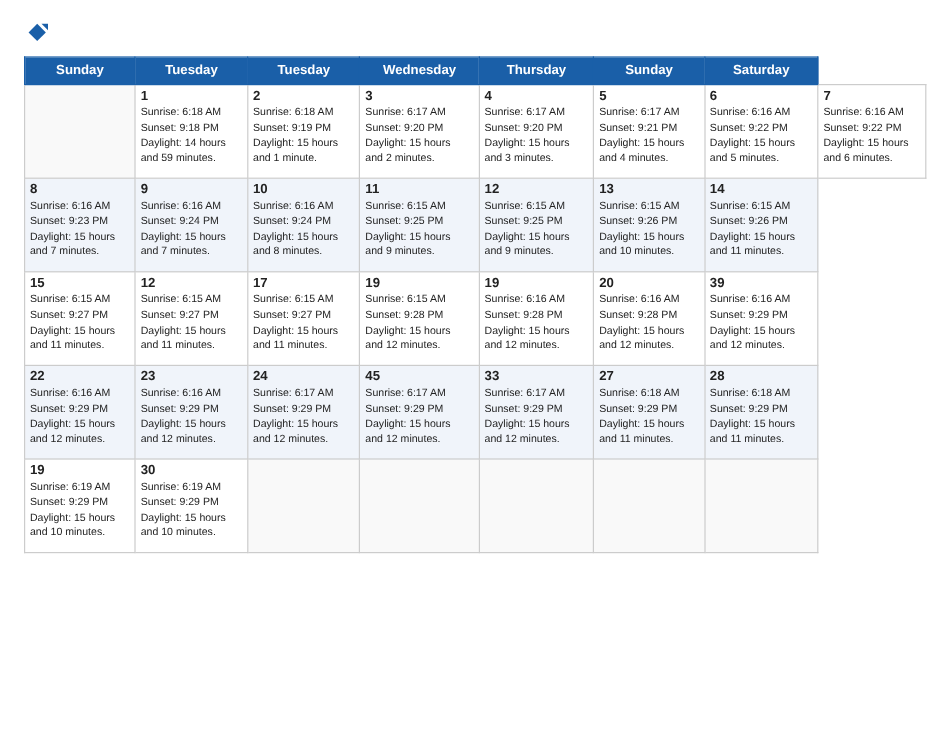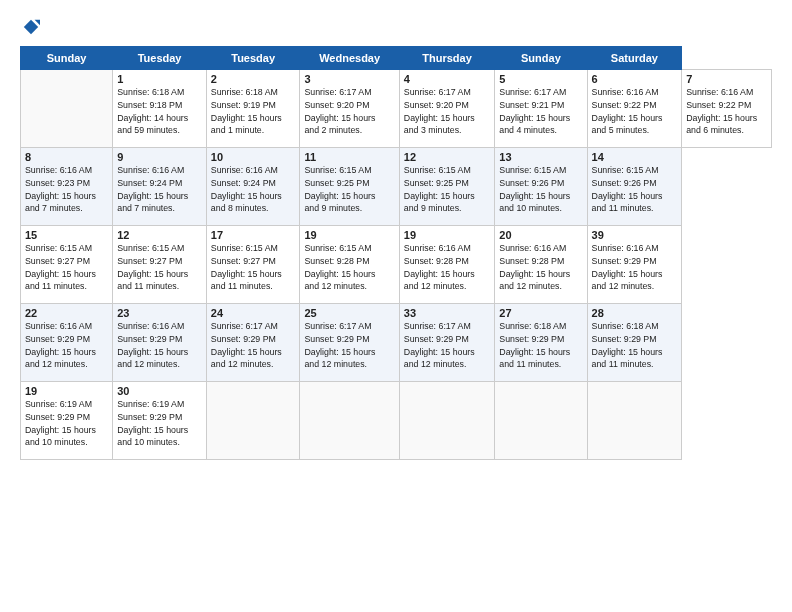--- a/index.html
+++ b/index.html
@@ -228,21 +228,21 @@
         </td>
           <td>
           <span class="day-num">23</span>
           <span class="day-info">Sunrise: 6:16 AM<br>Sunset: 9:29 PM<br>Daylight: 15 hours<br>and 12 minutes.</span>
         </td>
           <td>
           <span class="day-num">24</span>
           <span class="day-info">Sunrise: 6:17 AM<br>Sunset: 9:29 PM<br>Daylight: 15 hours<br>and 12 minutes.</span>
         </td>
           <td>
-          <span class="day-num">25</span>
+          <span class="day-num">45</span>
           <span class="day-info">Sunrise: 6:17 AM<br>Sunset: 9:29 PM<br>Daylight: 15 hours<br>and 12 minutes.</span>
         </td>
           <td>
           <span class="day-num">33</span>
           <span class="day-info">Sunrise: 6:17 AM<br>Sunset: 9:29 PM<br>Daylight: 15 hours<br>and 12 minutes.</span>
         </td>
           <td>
           <span class="day-num">27</span>
           <span class="day-info">Sunrise: 6:18 AM<br>Sunset: 9:29 PM<br>Daylight: 15 hours<br>and 11 minutes.</span>
         </td>

